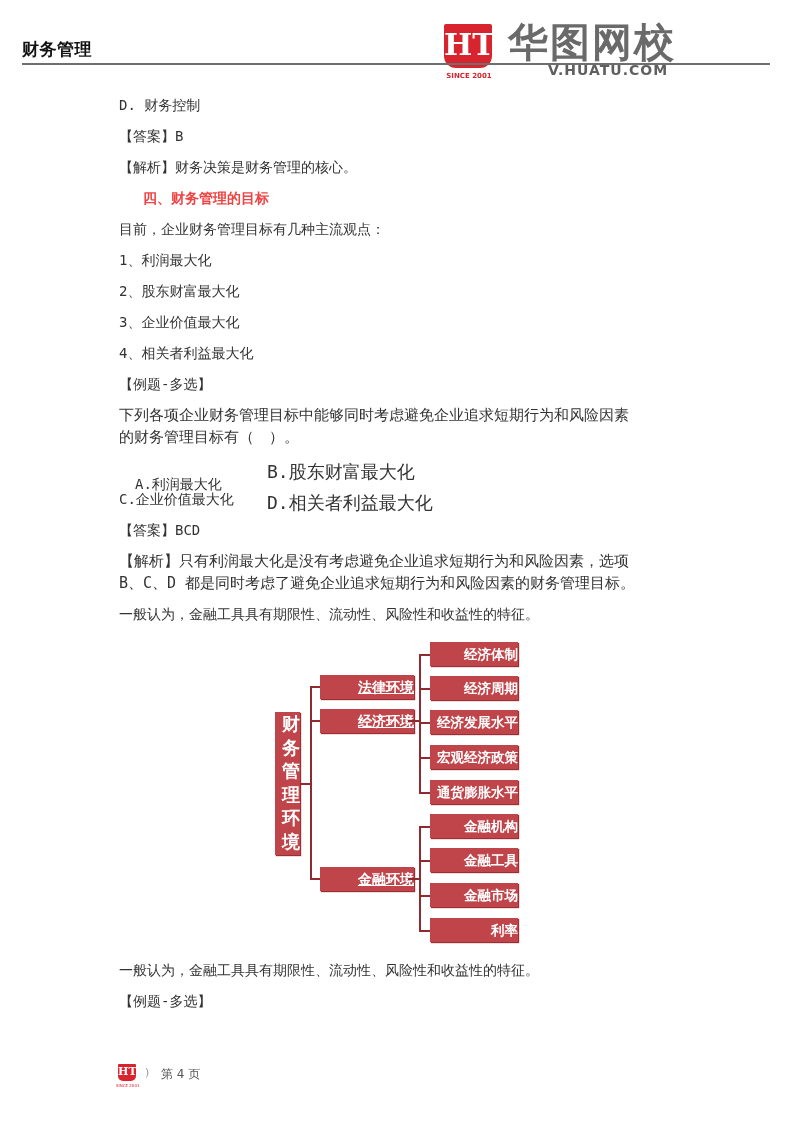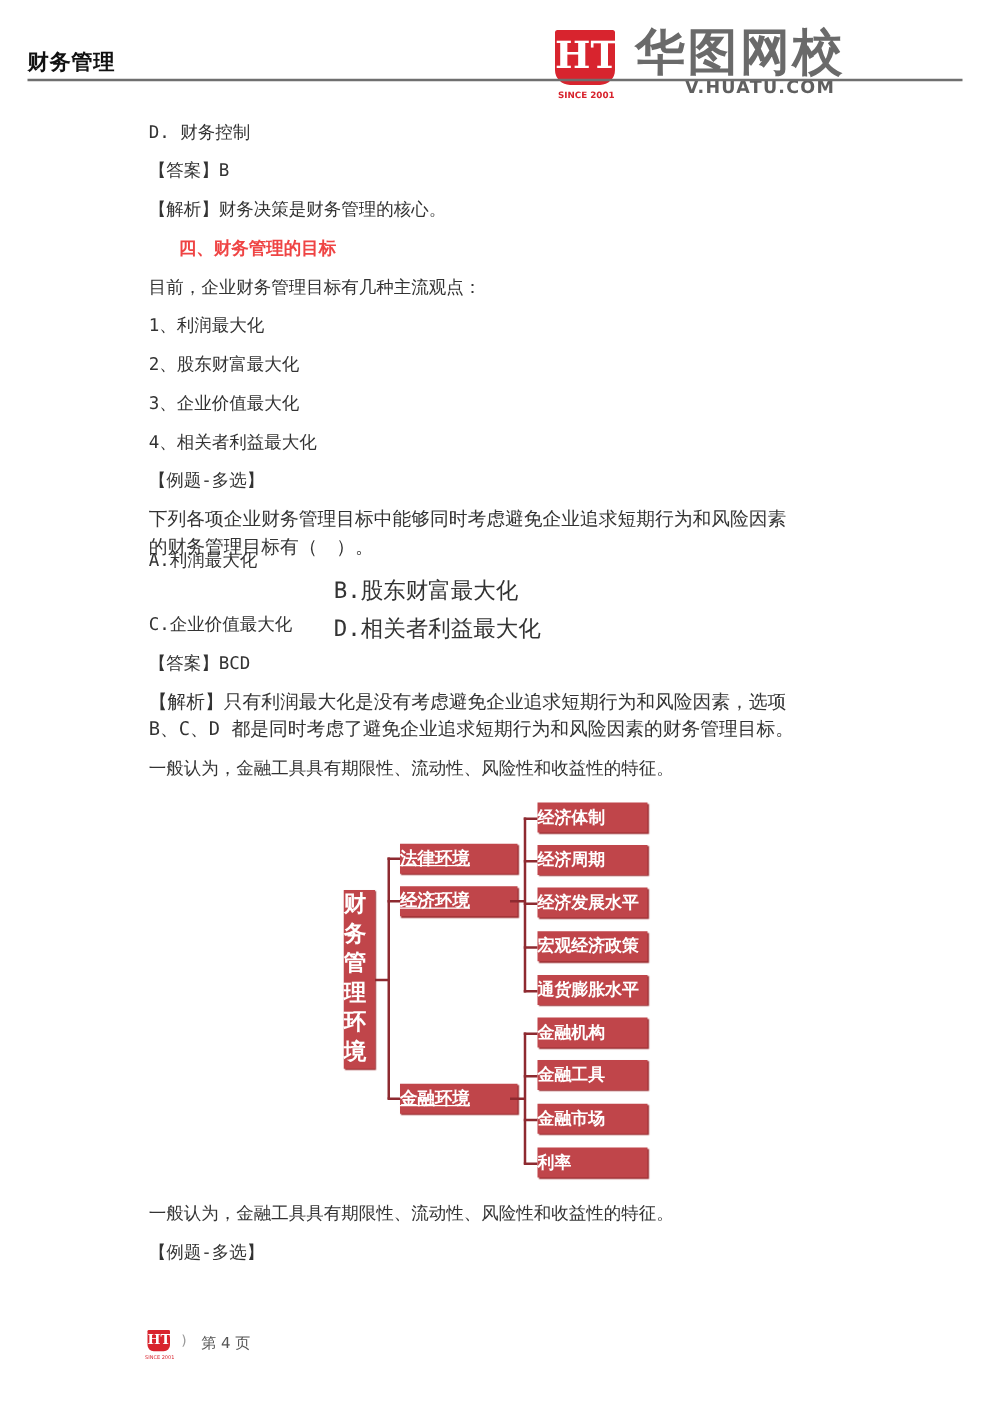--- a/index.html
+++ b/index.html
@@ -16,21 +16,21 @@
   .logo-cn { position:absolute; left:508px; top:20px; font-size:40px; font-weight:bold; color:#6a6a6a;
              letter-spacing:2px; line-height:44px; }
   .logo-url { position:absolute; left:548px; top:62px; font-size:14px; font-weight:bold; color:#5f5f5f; letter-spacing:1px; }
 
   .line { position:absolute; left:119px; font-size:14px; color:#333; white-space:nowrap; font-family:"DejaVu Sans Mono","Liberation Mono",monospace; }
   .line.bold { font-weight:bold; color:#ef4444; font-family:"DejaVu Sans","Liberation Sans",sans-serif;margin-left:24px; }
   .para { position:absolute; left:119px; width:520px; font-size:15px; color:#333; line-height:22px; font-family:"DejaVu Sans Mono","Liberation Mono",monospace; }
   .opt-b { position:absolute; left:267px; font-size:18px; color:#333; white-space:nowrap; font-family:"DejaVu Sans Mono","Liberation Mono",monospace; }
 
   .box { position:absolute; background:#c0454a; color:#fff; font-weight:bold; font-size:14px;
-         text-align:left; box-shadow:1px 1px 1px #9c2f33; font-family:"DejaVu Serif","Liberation Serif",serif; }
+         text-align:right; box-shadow:1px 1px 1px #9c2f33; font-family:"DejaVu Serif","Liberation Serif",serif; }
   .root-box { left:275px; top:712px; width:25px; height:143px; font-size:18px; line-height:23.5px; padding-top:0; }
   .mid-box { left:320px; width:94px; height:24px; line-height:24px;text-decoration:underline; }
   .leaf-box { left:430px; width:88px; height:24px; line-height:24px; font-size:13.5px; }
   .vline { position:absolute; width:2px; background:#8e2a30; }
   .hline { position:absolute; height:2px; background:#8e2a30; }
 
   .footer-logo { position:absolute; left:118px; top:1064px; width:18px; height:17px; background:#d8242e; border-radius:1px 1px 5px 5px; }
   .footer-logo .ht { color:#fff; font-family:"DejaVu Serif",serif; font-weight:bold; font-size:11px; line-height:16px; text-align:center; display:block; }
   .footer-since { position:absolute; left:116px; top:1083px; font-size:4px; color:#d8242e; }
   .footer-sep { position:absolute; left:145px; top:1066px; font-size:11px; color:#999; }
@@ -54,21 +54,21 @@
 <div class="line" style="top:128px;">【答案】B</div>
 <div class="line" style="top:159px;text-align:right;">【解析】财务决策是财务管理的核心。</div>
 <div class="line bold" style="top:190px;">四、财务管理的目标</div>
 <div class="line" style="top:221px;">目前，企业财务管理目标有几种主流观点：</div>
 <div class="line" style="top:252px;">1、利润最大化</div>
 <div class="line" style="top:283px;">2、股东财富最大化</div>
 <div class="line" style="top:314px;">3、企业价值最大化</div>
 <div class="line" style="top:345px;">4、相关者利益最大化</div>
 <div class="line" style="top:376px;">【例题-多选】</div>
 <div class="para" style="top:404px;">下列各项企业财务管理目标中能够同时考虑避免企业追求短期行为和风险因素的财务管理目标有（　）。</div>
-<div class="line" style="top:440px;">A.利润最大化</div>
+<div class="line" style="top:476px;margin-left:16px;">A.利润最大化</div>
 <div class="opt-b" style="top:460px;">B.股东财富最大化</div>
 <div class="line" style="top:491px;">C.企业价值最大化</div>
 <div class="opt-b" style="top:491px;">D.相关者利益最大化</div>
 <div class="line" style="top:522px;">【答案】BCD</div>
 <div class="para" style="top:550px;">【解析】只有利润最大化是没有考虑避免企业追求短期行为和风险因素，选项 B、C、D 都是同时考虑了避免企业追求短期行为和风险因素的财务管理目标。</div>
 <div class="line" style="top:606px;">一般认为，金融工具具有期限性、流动性、风险性和收益性的特征。</div>
 
 <div>
   <div class="box root-box">财务管理环境</div>
 

